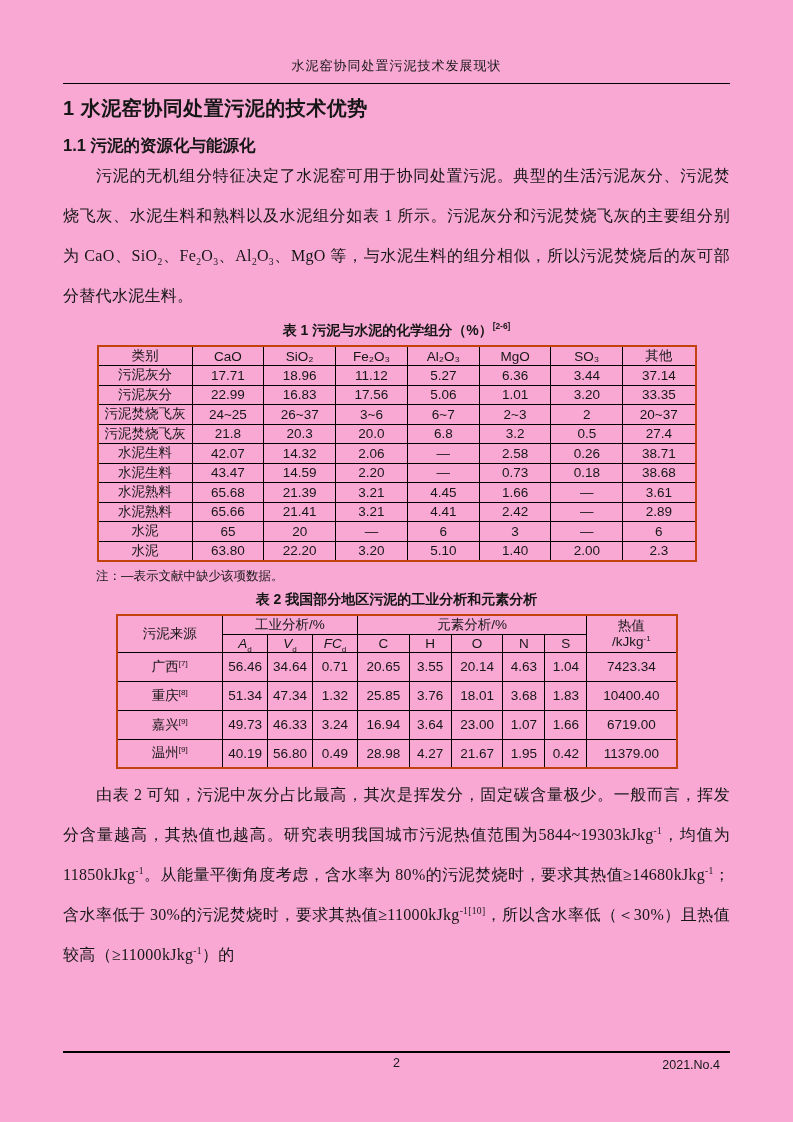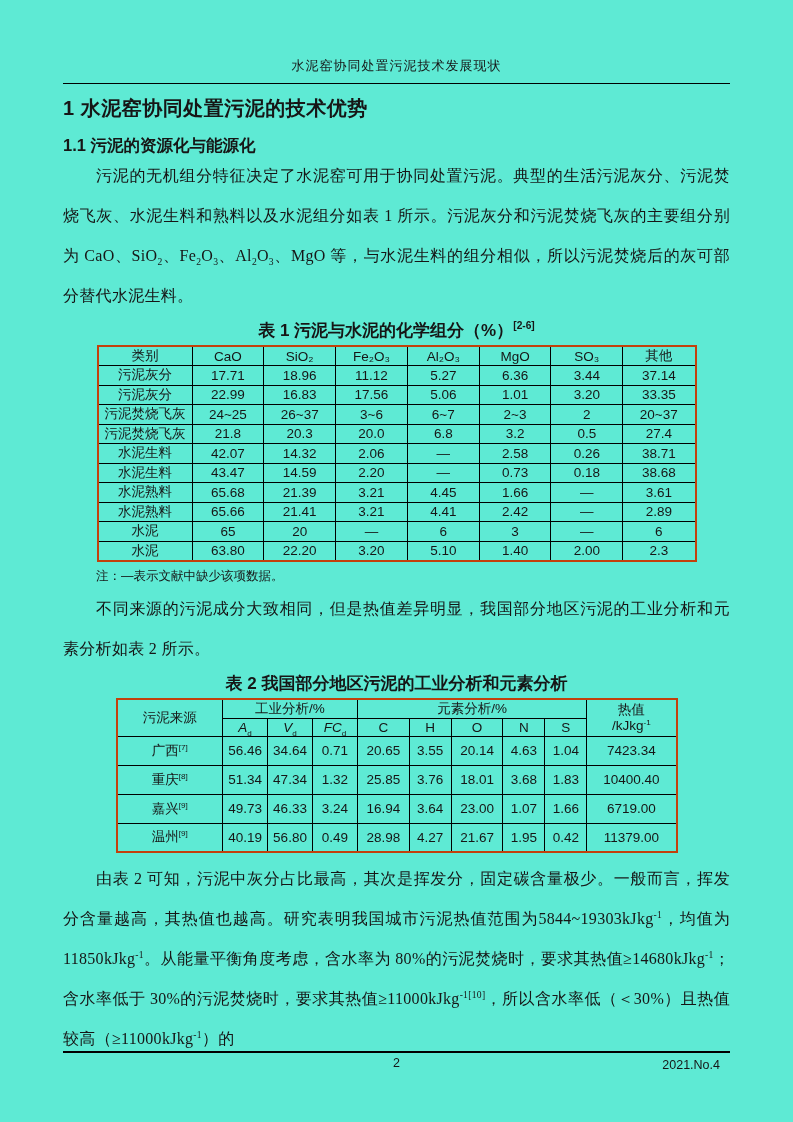--- a/index.html
+++ b/index.html
@@ -1,33 +1,33 @@
 <!DOCTYPE html>
 <html><head>
 <meta charset="utf-8">
 <style>
   * { margin:0; padding:0; box-sizing:border-box; }
   html,body { background:#ffffff; }
   body { width:793px; height:1122px; font-family:"Liberation Serif", serif; color:#161616; }
-  .page { position:relative; width:793px; height:1122px; padding:0 63px; overflow:hidden; background:#5eead4; }
+  .page { position:relative; width:793px; height:1122px; padding:0 63px; overflow:hidden; background:#f9a8d4; }
 
   .running-header { padding-top:56px; padding-bottom:8px; border-bottom:1.5px solid #000; text-align:center; }
   .running-header .rh-title { font-size:13px; font-family:"Liberation Serif", serif; letter-spacing:1px; }
 
   h1.sec { margin-top:11px; font-family:"Liberation Sans", sans-serif; font-weight:bold; font-size:20px; letter-spacing:0.5px; line-height:27px; }
   h2.subsec { margin-top:12px; font-family:"Liberation Sans", sans-serif; font-weight:bold; font-size:16.5px; line-height:22px; }
 
   .para { font-size:16px; line-height:40px; text-align:justify; text-indent:33px; letter-spacing:0.3px; }
   .p1 { margin-top:0px; }
   .p2 { margin-top:4px; }
   .p3 { margin-top:6px; }
   .para sup, .caption sup, td sup, th sup { font-size:60%; vertical-align:super; line-height:0; }
   .para sub, td sub, th sub { font-size:60%; vertical-align:sub; line-height:0; }
 
-  .caption { margin-top:6px; margin-bottom:6px; text-align:center; font-family:"Liberation Sans", sans-serif; font-weight:bold; font-size:17px; line-height:17px; }
+  .caption { margin-top:6px; margin-bottom:6px; text-align:center; font-family:"Liberation Sans", sans-serif; font-weight:bold; font-size:14px; line-height:17px; }
 
   table { border-collapse:collapse; margin:0 auto; font-family:"Liberation Sans", sans-serif; font-size:13.5px; text-align:center; color:#161616; }
   table { border:2px solid #c2410c; }
   th, td { border:1px solid #000; padding:0 2px; font-weight:normal; }
 
   .t1 { width:600px; }
   .t1 th, .t1 td { height:19.5px; }
 
   .note { margin-top:6px; margin-left:33px; font-size:12.5px; font-family:Liberation Sans, sans-serif; }
 
@@ -180,21 +180,20 @@
           <td>5.10</td>
           <td>1.40</td>
           <td>2.00</td>
           <td>2.3</td>
         </tr>
       </tbody>
   </table>
 
   <div class="note">注：—表示文献中缺少该项数据。</div>
 
-  <p class="para p2">不同来源的污泥成分大致相同，但是热值差异明显，我国部分地区污泥的工业分析和元素分析如表 2 所示。</p>
 
   <div class="caption">表 2 我国部分地区污泥的工业分析和元素分析</div>
 
   <table class="t2">
     <colgroup>
       <col style="width:107px">
         <col style="width:45px">
         <col style="width:45px">
         <col style="width:45px">
       <col style="width:52px">

